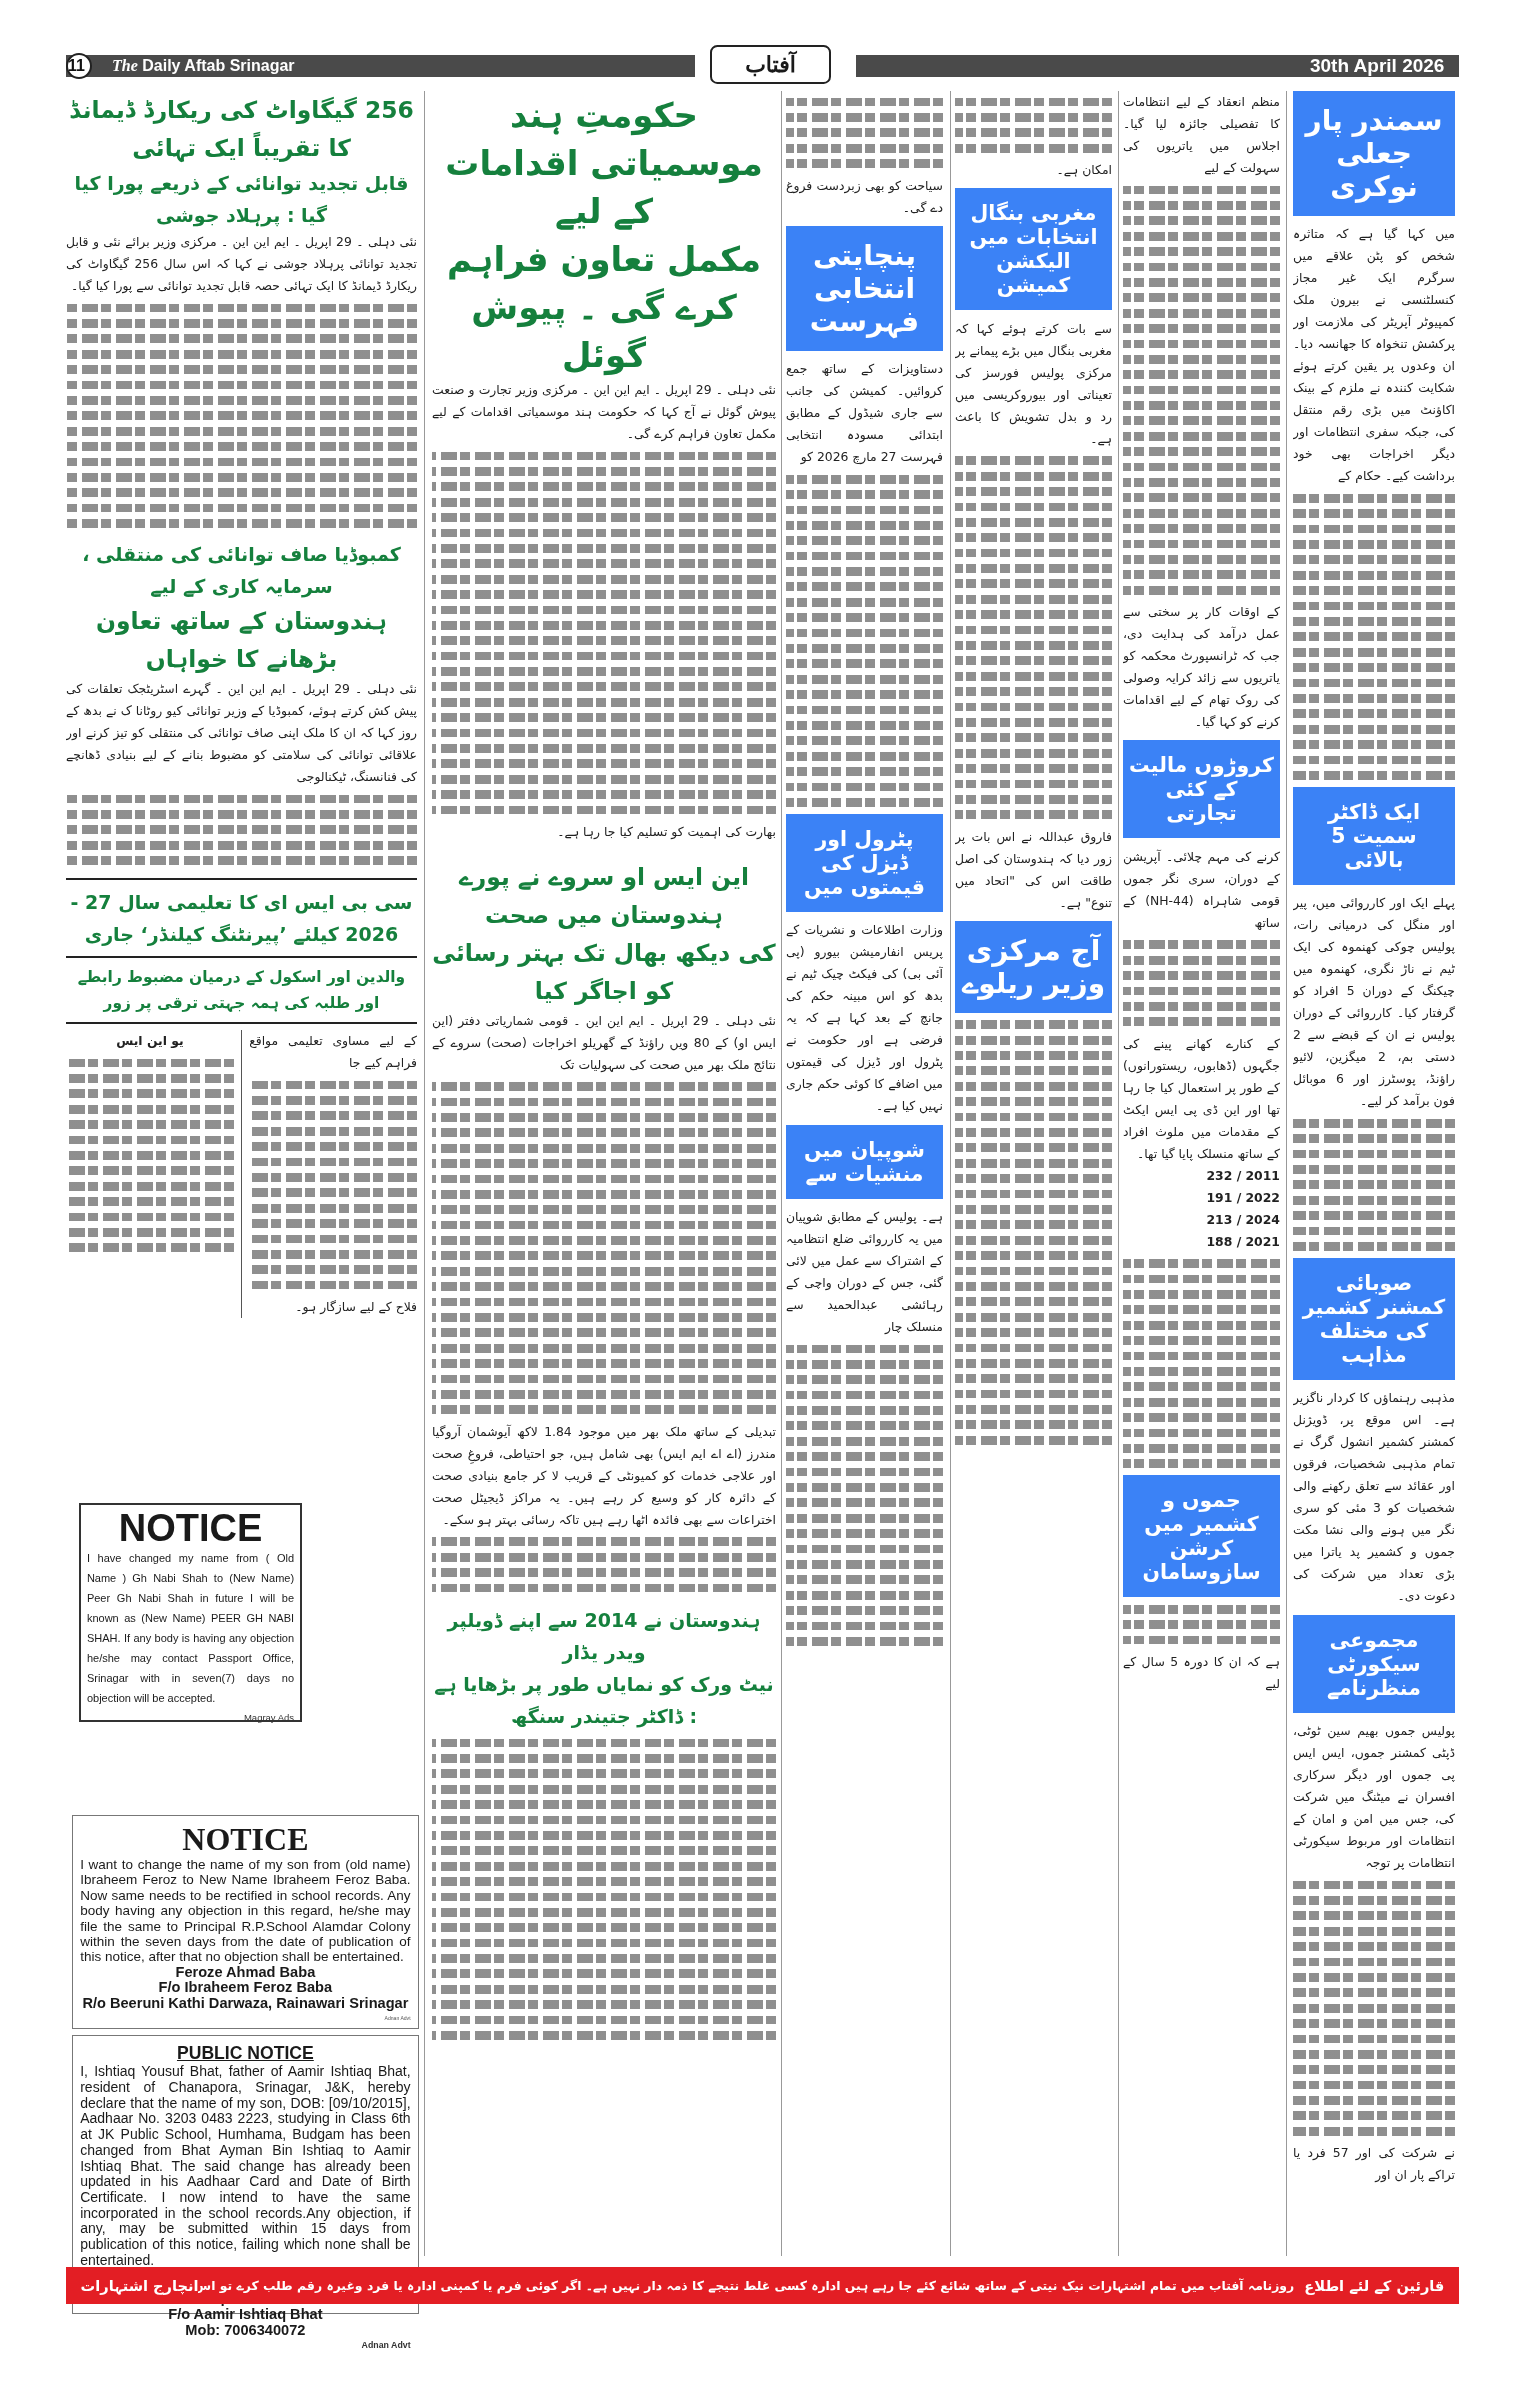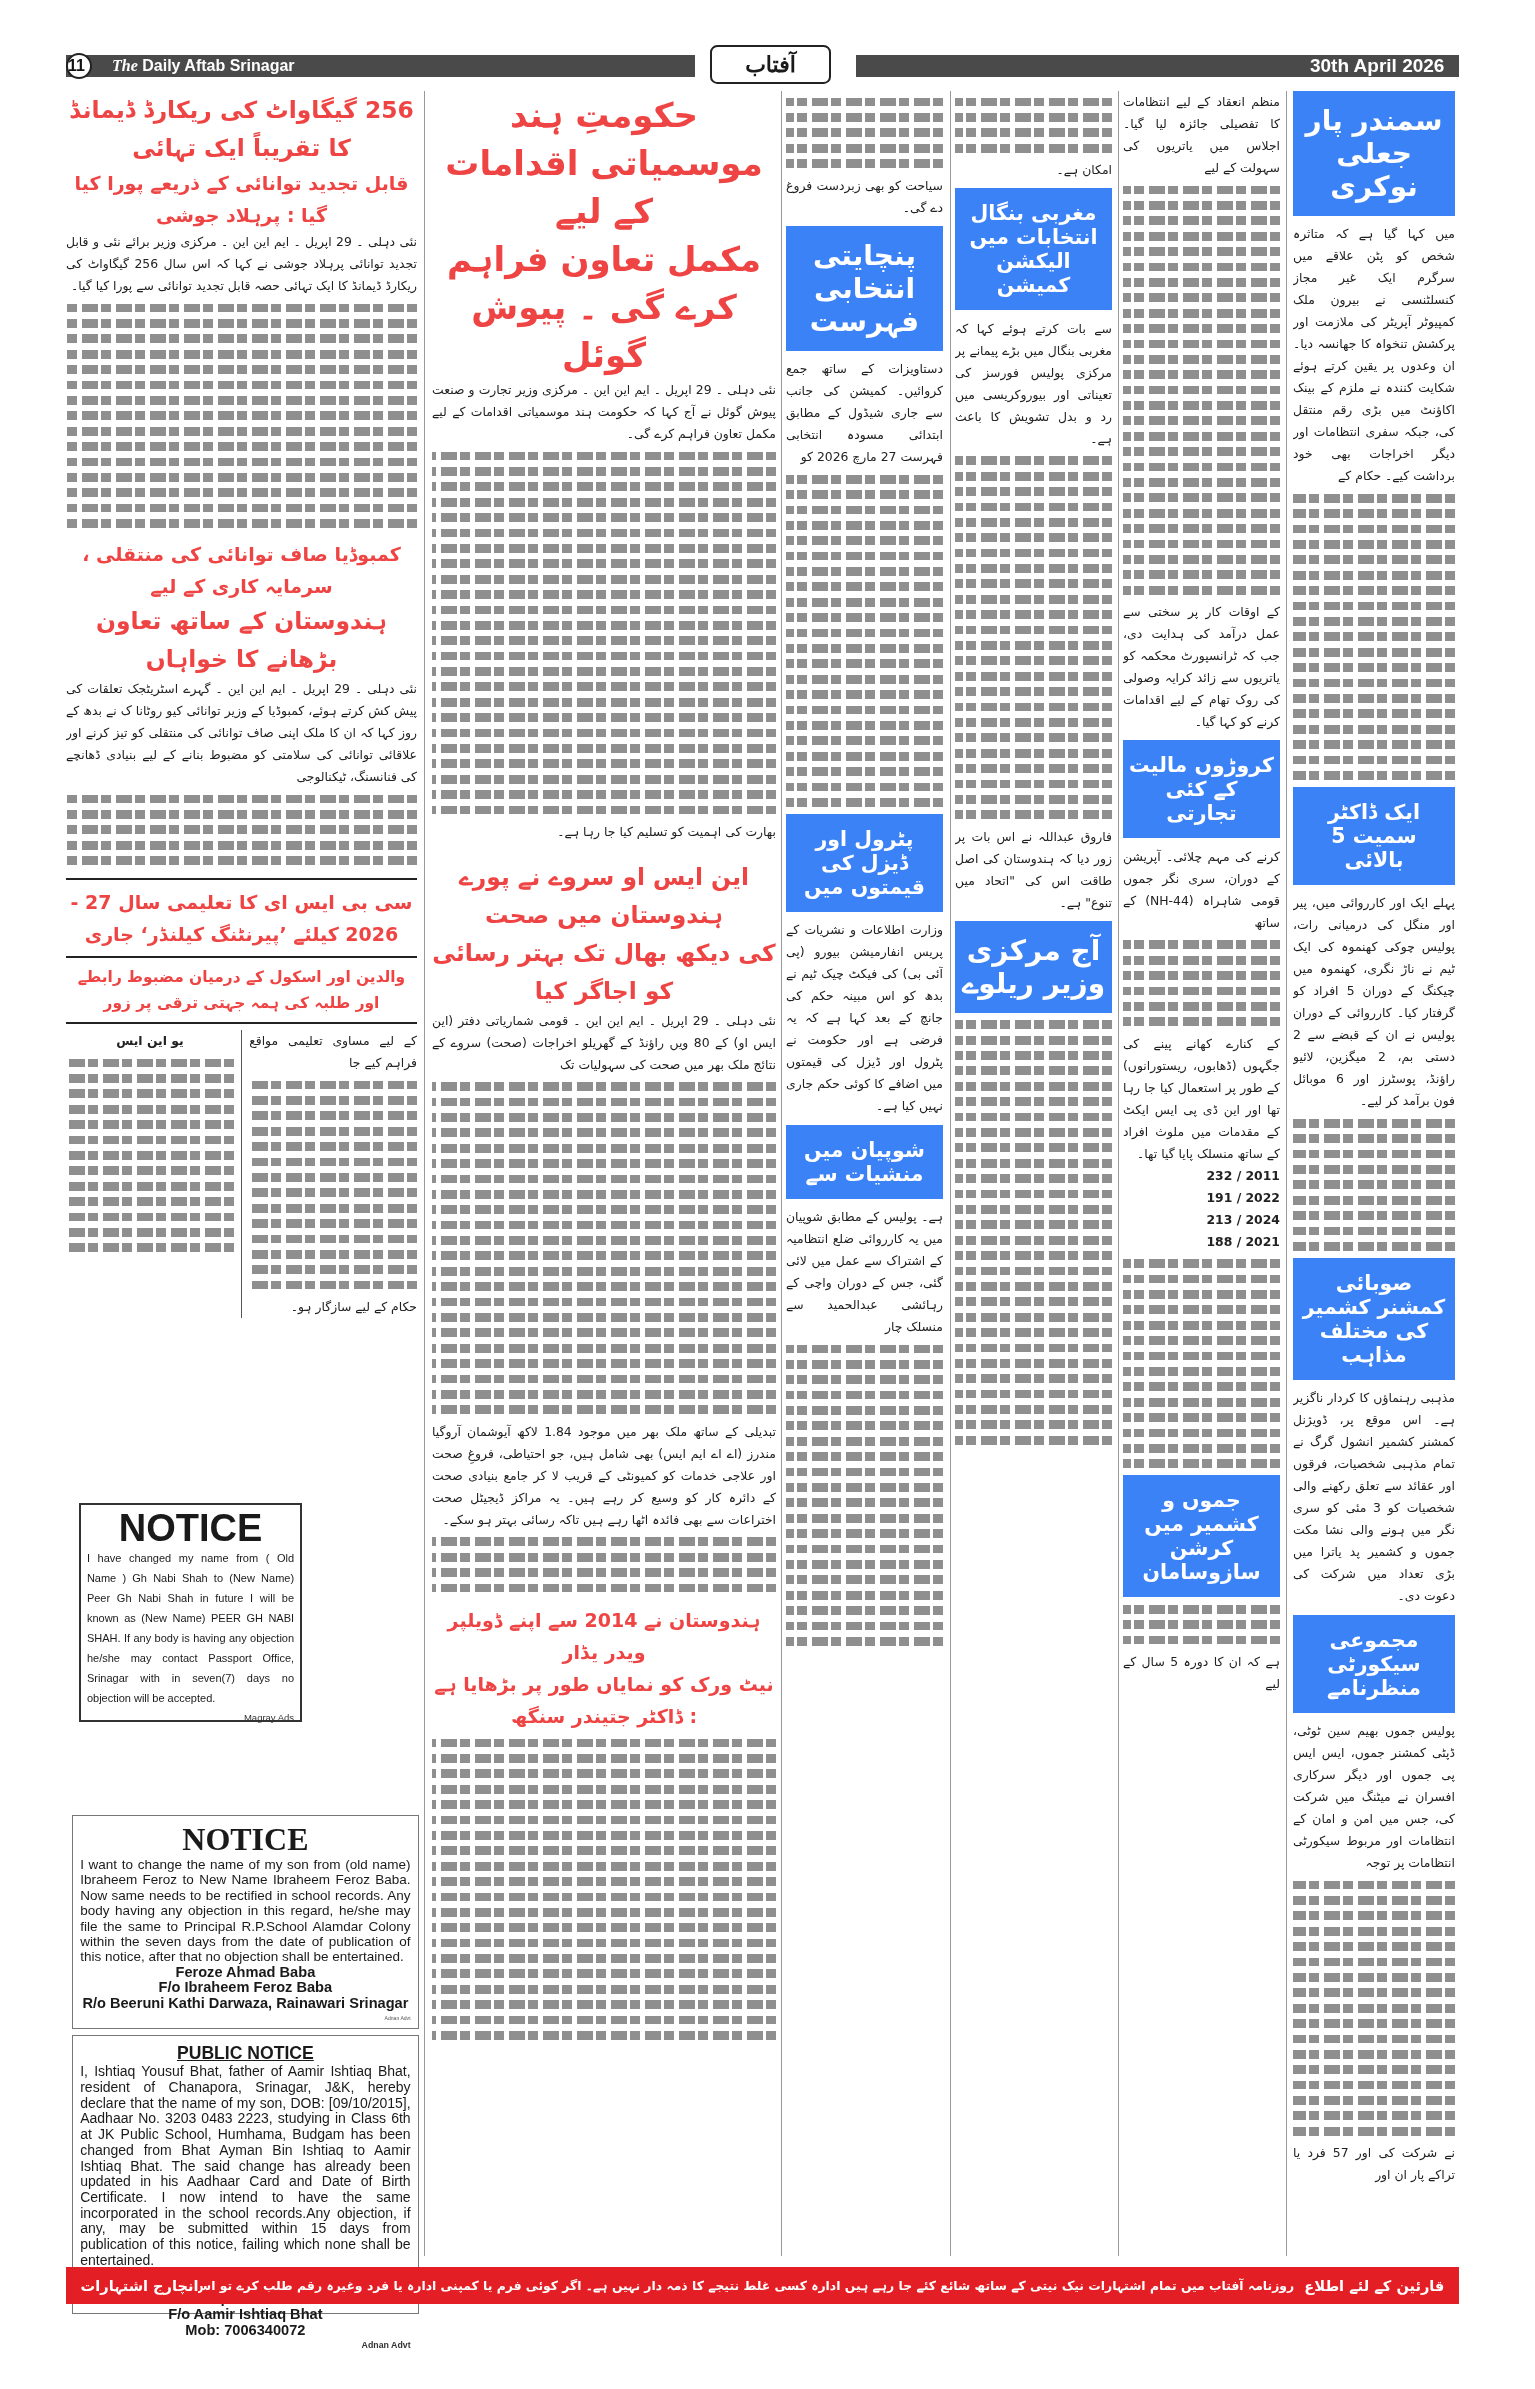--- a/index.html
+++ b/index.html
@@ -12,21 +12,21 @@
   .page-num { position: absolute; left: 0; top: 1.5px; width: 26px; height: 26px; border-radius: 50%; background: #fff; border: 2.2px solid #222; font: bold 16px "Liberation Sans", sans-serif; text-align: left; line-height: 22px; color: #111; }
   .paper-name { position: absolute; left: 46px; top: 5.9px; color: #fff; font: bold 16px "Liberation Sans", sans-serif; }
   .paper-name em { font-family: "Liberation Serif", serif; font-style: italic; }
   .logo { position: absolute; left: 644px; top: -5.9px; width: 121px; height: 39px; border: 2.2px solid #222; border-radius: 7.3px; background: #fff; font: bold 22px "DejaVu Serif", serif; text-align: center; line-height: 35px; direction: rtl; }
   .date { position: absolute; right: 14.6px; top: 4.4px; color: #fff; font: bold 19px "Liberation Sans", sans-serif; }
   .col { position: absolute; top: 40px; direction: rtl; overflow: hidden; }
   .col-rule { position: absolute; top: 40px; width: 0.7px; background: #999; }
   .urdu { direction: rtl; font-family: "DejaVu Sans", sans-serif; text-align: justify; }
   .body-text { font-size: 12.4px; line-height: 22px; color: #222; }
   .body-text .filler { display: block; height: 8.8px; margin: 6.6px 0; background: repeating-linear-gradient(270deg, #333 0 10.2px, transparent 10.2px 13px, #333 13px 29px, transparent 29px 34px); opacity: .55; }
-  .headline { font-weight: bold; text-align: center; color: #ef4444; }
+  .headline { font-weight: bold; text-align: center; color: #15803d; }
   .h-big { font-size: 34px; line-height: 48px; }
   .h-med { font-size: 23.4px; line-height: 38px; }
   .h-sm { font-size: 19px; line-height: 32px; }
   .boxhead { background: #3b82f6; color: #fff; font-weight: bold; text-align: center; padding: 13px 5.9px; margin: 7.3px 0; }
   .boxhead.big { font-size: 28px; }
   .boxhead.mid { font-size: 20.5px; }
   .rule { height: 2.2px; background: #222; margin: 5.9px 0; }
   .notice { position: absolute; background: #fff; direction: ltr; font-family: "Liberation Sans", sans-serif; }
   .notice1 { left: 13px; top: 1452px; width: 223px; height: 219px; border: 2.2px solid #333; padding: 4.4px 5.9px; font-size: 11px; line-height: 20px; text-align: justify; }
   .notice1 .title { font: bold 38px "Liberation Sans", sans-serif; text-align: center; line-height: 39px; }
@@ -77,21 +77,21 @@
     </div>
     <div class="rule" style="margin-top:13px"></div>
     <div class="headline h-sm">سی بی ایس ای کا تعلیمی سال 27 - 2026 کیلئے ’پیرنٹنگ کیلنڈر‘ جاری</div>
     <div class="rule"></div>
     <div class="headline" style="font-size:15.4px; line-height:26px;">والدین اور اسکول کے درمیان مضبوط رابطے اور طلبہ کی ہمہ جہتی ترقی پر زور</div>
     <div class="rule"></div>
     <div class="inner-cols body-text">
       <div>
         <span>کے لیے مساوی تعلیمی مواقع فراہم کیے جا</span>
         <span class="filler"></span><span class="filler"></span><span class="filler"></span><span class="filler"></span><span class="filler"></span><span class="filler"></span><span class="filler"></span><span class="filler"></span><span class="filler"></span><span class="filler"></span><span class="filler"></span><span class="filler"></span><span class="filler"></span><span class="filler"></span>
-        <span>حکام کے لیے سازگار ہو۔</span>
+        <span>فلاح کے لیے سازگار ہو۔</span>
       </div>
       <div class="divider"></div>
       <div>
         <div class="center" style="font-weight:bold">یو این ایس</div>
         <span class="filler"></span>
           <span class="filler"></span>
           <span class="filler"></span>
           <span class="filler"></span>
           <span class="filler"></span>
           <span class="filler"></span>

